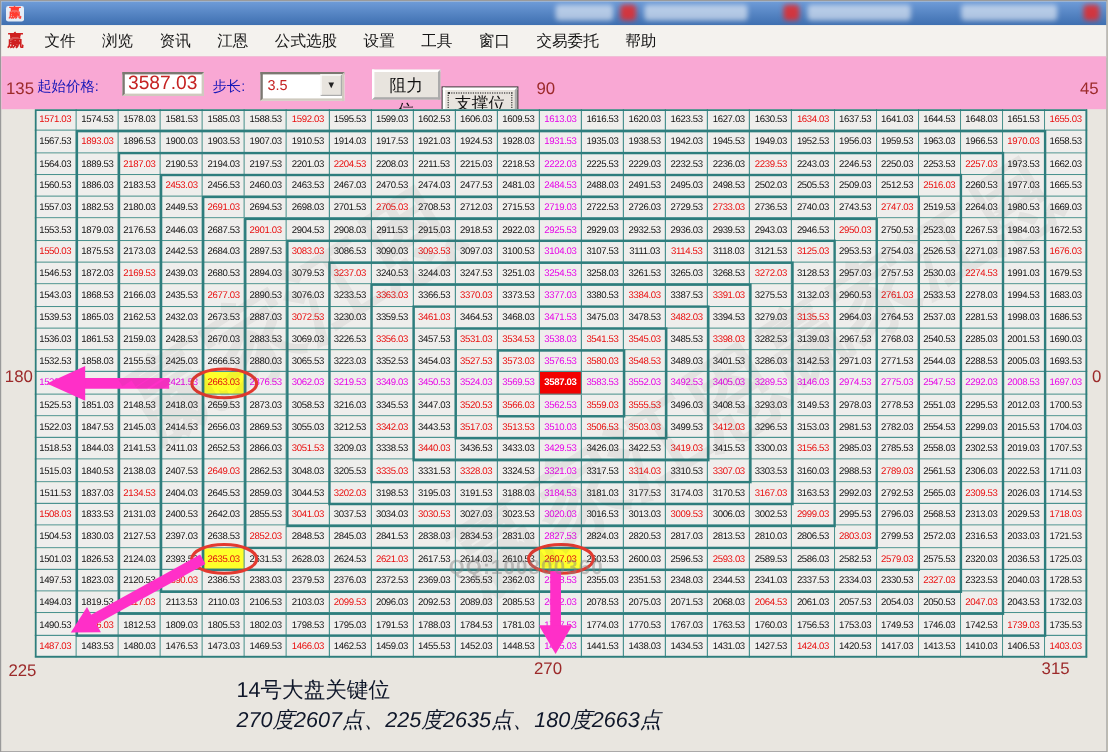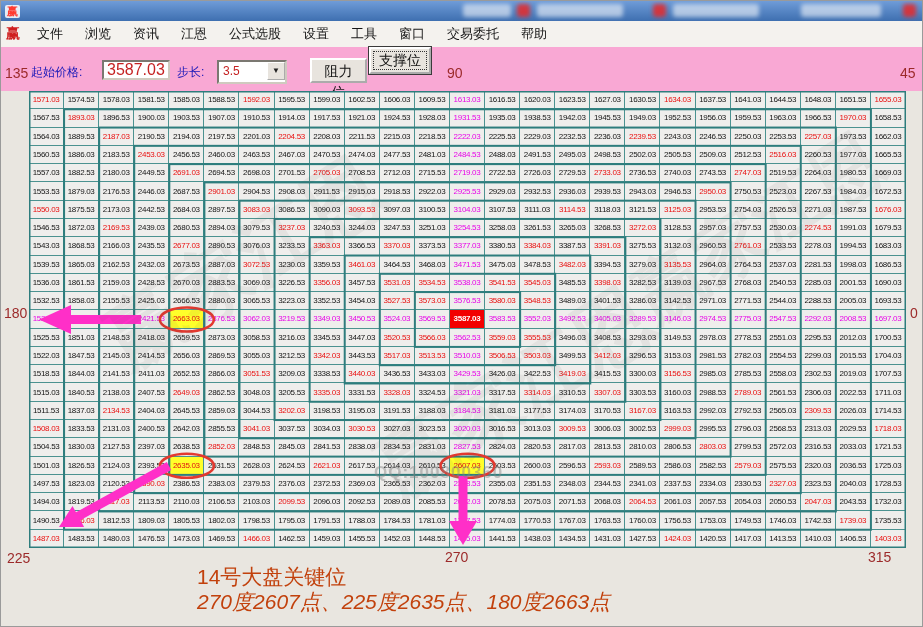--- a/index.html
+++ b/index.html
@@ -24,39 +24,39 @@
   .blue-lbl{position:absolute;color:#1717b8;font-size:12px;}
   .price-input{position:absolute;left:101px;top:13px;width:58px;height:14px;border:2px inset #cfcabf;
     background:#fff;color:#c52222;font-size:16px;padding:1px 3px;}
   .combo{position:absolute;left:216px;top:13px;width:66px;height:20px;border:2px inset #cfcabf;background:#fff;}
   .combo .val{position:absolute;left:4px;top:2px;color:#c52222;font-size:12px;}
   .combo .arrow-btn{position:absolute;right:0;top:0;width:16px;height:16px;background:#e8e4de;
     border:1px outset #fff;font-size:8px;color:#222;text-align:center;line-height:15px;}
   .tb-btn{position:absolute;top:11px;height:25px;background:#e8e4de;border:2px outset #fff;
     font-size:14px;color:#111;text-align:center;line-height:21px;font-family:"Liberation Sans",sans-serif;}
   .btn-resist{left:309px;width:57px;}
-  .btn-support{left:368px;width:62px;height:27px;top:0;border:2px outset #fff;
+  .btn-support{left:368px;width:62px;height:27px;top:26px;border:2px outset #fff;
     box-shadow:0 0 0 1px #3a3a3a;outline:1px dotted #333;outline-offset:-5px;}
   
   .grid-wrap{position:absolute;left:28px;top:90px;width:877px;height:457px;background:#fef9c3;}
   .grid{position:absolute;left:0;top:0;width:100%;height:100%;display:grid;
     grid-template-columns:repeat(25,1fr);grid-template-rows:repeat(25,1fr);}
   .cell{border-right:1px solid #4b9290;border-bottom:1px solid #4b9290;display:flex;align-items:center;
     justify-content:center;font-size:8px;letter-spacing:-0.3px;color:#141414;overflow:hidden;background:#efeeec;}
   .cell.m{color:#e705e7;}
   .cell.r{color:#e90f0f;}
   .cell.y{background:#ffff2a;color:#e01111;}
   .cell.c{background:#f20000;color:#ffffff;font-weight:bold;}
   .overlay{position:absolute;left:0;top:0;pointer-events:none;}
   
   .wm{position:absolute;color:rgba(70,70,70,.07);font-weight:bold;pointer-events:none;white-space:nowrap;}
   .wm-qq{position:absolute;color:rgba(130,130,130,.45);font-size:17px;letter-spacing:1px;
     pointer-events:none;font-weight:bold;}
   
-  .caption{position:absolute;color:#c2410c;font-size:21px;white-space:nowrap;}
+  .caption{position:absolute;color:#0f172a;font-size:18px;white-space:nowrap;}
 </style>
 </head>
 <body>
 
 <div class="titlebar">
   <span class="logo">赢</span>
   <div class="blur-shape blur-white" style="left:462px;width:48px;"></div>
   <div class="blur-shape blur-red" style="left:516px;"></div>
   <div class="blur-shape blur-white" style="left:536px;width:86px;"></div>
   <div class="blur-shape blur-red" style="left:652px;"></div>

